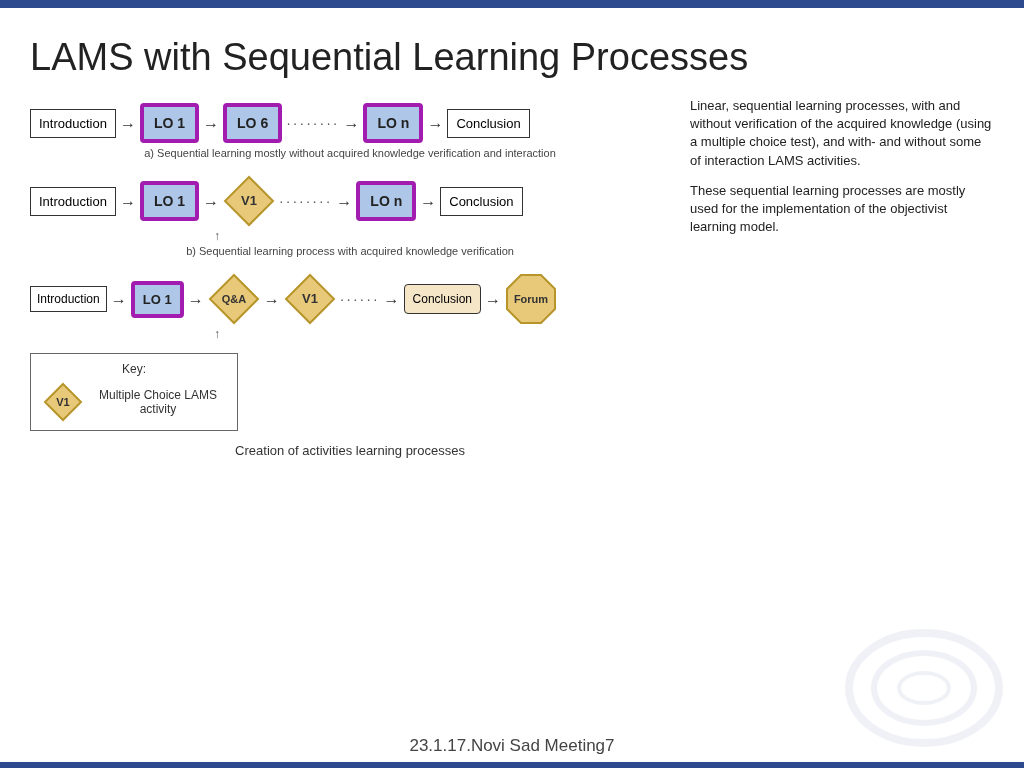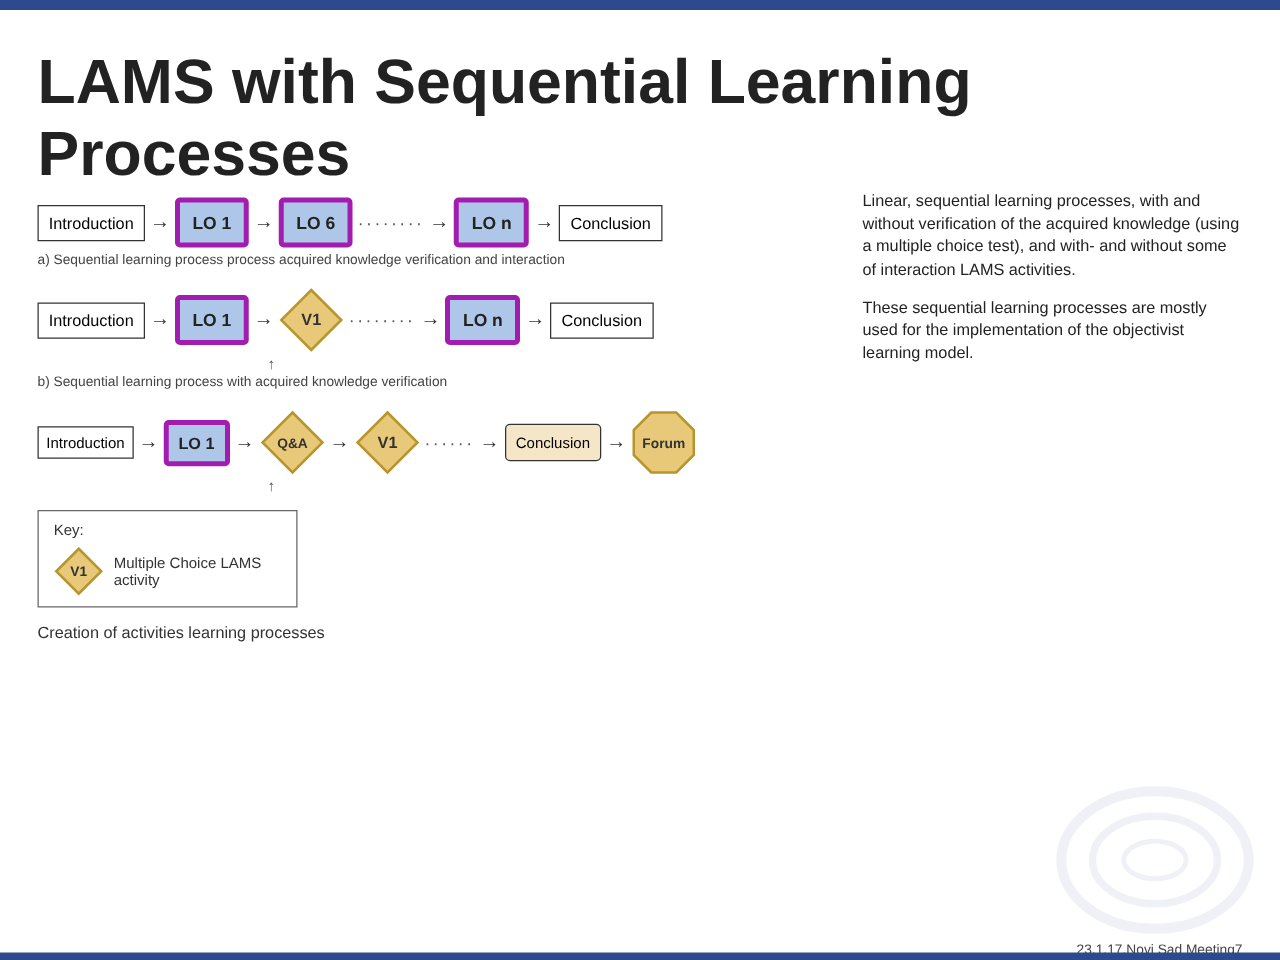--- a/index.html
+++ b/index.html
@@ -33,40 +33,42 @@
       position: absolute;
       top: 8px;
       left: 0; right: 0;
       bottom: 6px;
       padding: 20px 30px 10px 30px;
       display: flex;
       flex-direction: column;
     }
 
     .title {
-      font-size: 50px;
-      font-weight: bold;
+      font-size: 38px;
+      font-weight: normal;
       color: #222;
+      margin-bottom: 18px;
       margin-top: 8px;
     }
 
     .content-area {
       display: flex;
       flex-direction: row;
       flex: 1;
       gap: 10px;
     }
 
     
     .left-panel {
       width: 640px;
       flex-shrink: 0;
       display: flex;
       flex-direction: column;
       gap: 2px;
+      text-align: center;
     }
 
     
     .diagram-section {
       display: flex;
       flex-direction: column;
       margin-bottom: 4px;
     }
 
     .diagram-row {
@@ -209,27 +211,27 @@
 
     .right-text {
       font-size: 13px;
       line-height: 1.4;
       color: #222;
     }
 
     
     .footer {
       position: absolute;
-      bottom: 2px;
+      bottom: 12px;
       left: 30px;
       right: 30px;
       display: flex;
-      justify-content: flex-end;
+      justify-content: center;
       align-items: center;
-      font-size: 11px;
+      font-size: 17px;
       color: #444;
     }
 
     
     .watermark-br {
       position: absolute;
       bottom: 20px;
       right: 20px;
       width: 160px;
       height: 120px;
@@ -256,21 +258,21 @@
           <span class="arrow">→</span>
           <div class="box-lo">LO 1</div>
           <span class="arrow">→</span>
           <div class="box-lo">LO 6</div>
           <span class="dots">········</span>
           <span class="arrow">→</span>
           <div class="box-lo">LO n</div>
           <span class="arrow">→</span>
           <div class="box-conclusion">Conclusion</div>
         </div>
-        <div class="diagram-label">a) Sequential learning process process acquired knowledge verification and interaction</div>
+        <div class="diagram-label">a) Sequential learning mostly without acquired knowledge verification and interaction</div>
       </div>
 
       <div class="diagram-section">
         <div style="display:flex; flex-direction:column; gap:0;">
           <div class="diagram-row" style="align-items:center;">
             <div class="box-intro">Introduction</div>
             <span class="arrow">→</span>
             <div class="box-lo">LO 1</div>
             <span class="arrow">→</span>
 

